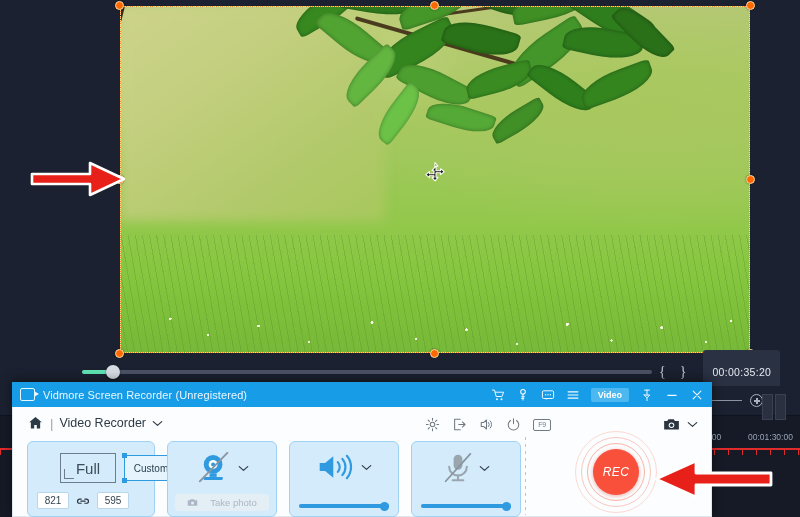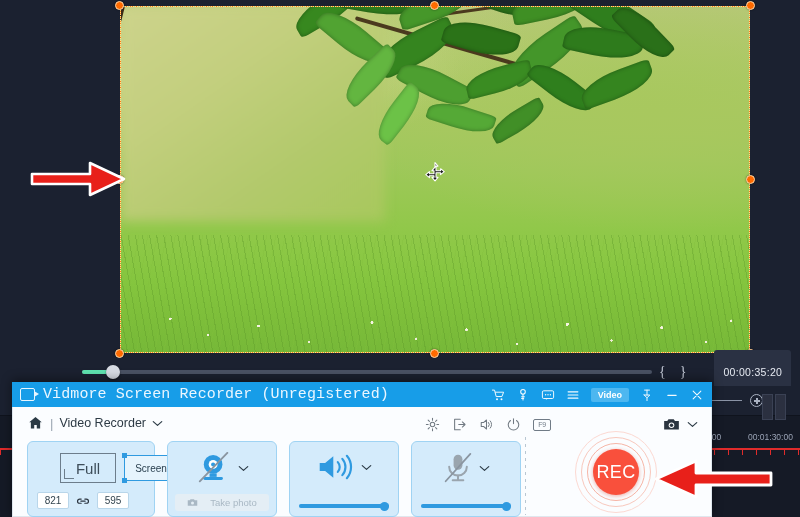--- a/index.html
+++ b/index.html
@@ -200,21 +200,21 @@
     position: relative; margin-left: 14px; width: 570px; height: 4px;
     background: #4a5264; border-radius: 2px;
   }
   .zoom-fill { position: absolute; left: 0; top: 0; height: 4px; width: 30px;
     background: #5fe3b0; border-radius: 2px; }
   .zoom-knob { position: absolute; left: 24px; top: -5px; width: 14px; height: 14px;
     border-radius: 50%; background: #d7dbe3; box-shadow: 0 1px 2px rgba(0,0,0,.5);
     cursor: pointer; }
   .brace { color: #c3c9d6; font-size: 14px; margin: 0 7px; cursor: pointer; font-family:"Liberation Serif",serif;}
   .timecode-box {
-    margin-left: 21px; background: #2a3143; color: #e6eaf2;
+    margin-left: 10px; background: #2a3143; color: #e6eaf2;
     font-size: 10.5px; padding: 16px 9px; border-radius: 3px;
     font-family: "Liberation Sans", sans-serif; letter-spacing: .3px;
   }
 
   
   .timeline-strip {
     position: absolute; left: 0; top: 386px; right: 0; bottom: 0;
     background: #151a26;
   }
   .tl-toolbar {
@@ -254,21 +254,21 @@
   .rec-app-icon {
     width: 15px; height: 13px; margin-right: 8px; position: relative;
     border: 1.4px solid #e8f6ff; border-radius: 2px;
   }
   .rec-app-icon::after {
     content: ""; position: absolute; right: -5px; top: 2px;
     border-left: 5px solid #e8f6ff;
     border-top: 3.5px solid transparent;
     border-bottom: 3.5px solid transparent;
   }
-  .rec-title { font-size: 15px; color: #eaf6ff; letter-spacing: .1px; font-family: Liberation Mono, monospace; }
+  .rec-title { font-size: 11px; color: #eaf6ff; letter-spacing: .1px; }
   .rec-title-actions { margin-left: auto; display: flex; align-items: center; gap: 11px; }
   .rec-title-actions .tb-ic { width: 14px; height: 14px; opacity: .95; cursor: pointer; }
   .mini-btn {
     background: #4db7f0; color: #ffffff; font-size: 9px; font-weight: bold;
     padding: 2px 7px; border-radius: 2px; cursor: pointer;
   }
 
   .rec-body {
     position: relative; height: 110px; background: #fbfdff;
     border-left: 1px solid #dfe7ee; border-right: 1px solid #dfe7ee;
@@ -377,22 +377,23 @@
   .ring {
     position: absolute; border-radius: 50%; border: 1.5px solid #fbd9d2;
   }
   .r1 { inset: 0; }
   .r2 { inset: 6px; border-color: #f8c8bd; }
   .r3 { inset: 12px; border-color: #f6b5a6; }
   .rec-circle {
     position: absolute; inset: 18px; border-radius: 50%;
     background: #f9503c; color: #ffffff;
     display: flex; align-items: center; justify-content: center;
-    font-size: 18px; letter-spacing: .4px; cursor: pointer;
+    font-size: 12px; letter-spacing: .4px; cursor: pointer;
     box-shadow: 0 1px 4px rgba(220,70,50,.45);
+    font-style: italic;
   }
 
   
   .arrow { position: absolute; pointer-events: none; }
   .arrow-left  { left: 30px; top: 158px; width: 98px; height: 42px; }
   .arrow-right { left: 648px; top: 456px; width: 125px; height: 46px; }
 </style>
 </head>
 <body>
 
@@ -602,21 +603,21 @@
           <path d="M1.6 1.6L7 6.4l5.4-4.8" fill="none" stroke="#2b3a45" stroke-width="1.5" stroke-linecap="round" stroke-linejoin="round"></path>
         </svg>
       </div>
 
       <div class="cards">
 
         <div class="card card-display">
           <div class="mode-row">
             <div class="mode-full">Full</div>
             <div class="mode-custom">
-              <span>Screen</span>
+              <span>Custom</span>
               <span class="mc-h mc-tl"></span>
               <span class="mc-h mc-tr"></span>
               <span class="mc-h mc-bl"></span>
               <span class="mc-h mc-br"></span>
             </div>
           </div>
           <div class="dim-row">
             <div class="dim-input">821</div>
             <svg class="link-icon" viewBox="0 0 20 16">
               <path d="M7.4 5.2H5.2a3 3 0 000 6h2.2M12.6 5.2h2.2a3 3 0 010 6h-2.2M7 8.2h6" fill="none" stroke="#2b3540" stroke-width="1.7" stroke-linecap="round"></path>

